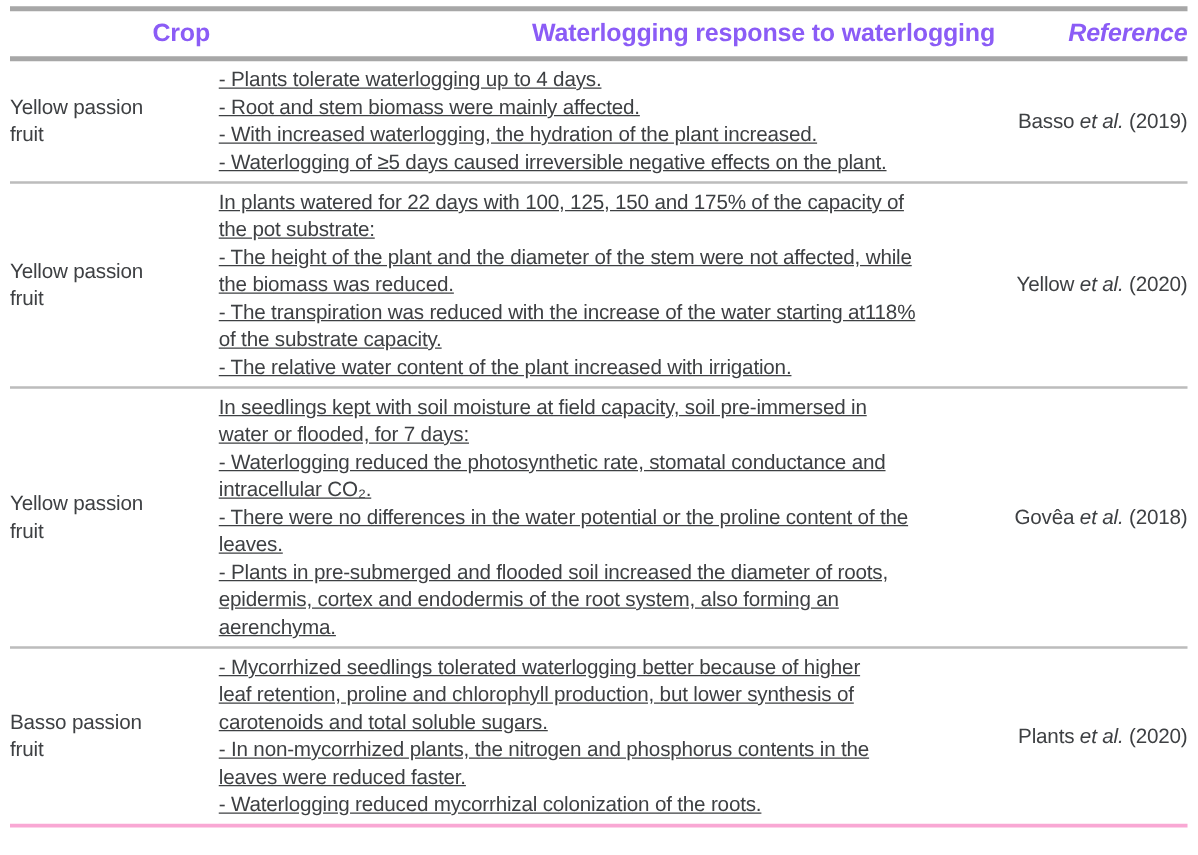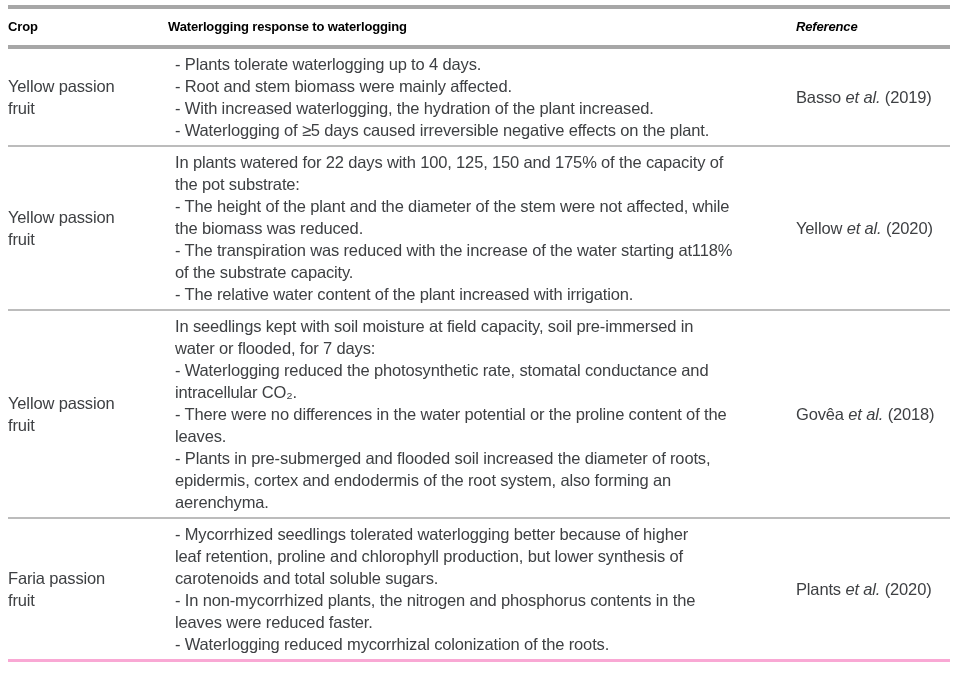--- a/index.html
+++ b/index.html
@@ -19,47 +19,48 @@
     width: 942px;
     color: #3e4043;
     font-size: 16.5px;
     line-height: 22px;
     letter-spacing: -0.15px;
   }
   table.paper-table thead th {
     border-top: 4px solid #a7a7a7;
     border-bottom: 4px solid #a7a7a7;
     font-weight: bold;
-    color: #000000;
-    font-size: 13px;
+    color: #8b5cf6;
+    font-size: 20px;
     padding: 7px 0;
-    text-align: left;
+    text-align: right;
   }
   th.col-crop      { width: 160px; }
   th.col-response  { width: 628px; }
   th.col-reference { width: 154px; font-style: italic; }
   table.paper-table tbody td {
     border-bottom: 2px solid #bcbcbc;
   }
   table.paper-table tbody tr:last-child td {
     border-bottom: 3px solid #f9a8d4;
   }
   td.cell-crop {
     text-align: left;
     vertical-align: middle;
     white-space: pre-line;
     padding: 2px 0;
   }
   td.cell-response {
     white-space: pre-line;
     padding: 4px 16px 4px 7px;
     vertical-align: middle;
+    text-decoration: underline;
   }
   td.cell-reference {
-    text-align: left;
+    text-align: right;
     vertical-align: middle;
     padding: 2px 0;
   }
   .etal { font-style: italic; }
 </style>
 </head>
 <body>
 
 <div class="table-wrap">
   <table class="paper-table">
@@ -112,21 +113,21 @@
 - Plants in pre-submerged and flooded soil increased the diameter of roots,
 epidermis, cortex and endodermis of the root system, also forming an
 aerenchyma.</td>
         <td class="cell-reference">
           <span>Govêa</span>
           <span class="etal">et al.</span>
           <span>(2018)</span>
         </td>
       </tr>
       <tr>
-        <td class="cell-crop">Faria passion
+        <td class="cell-crop">Basso passion
 fruit</td>
         <td class="cell-response">- Mycorrhized seedlings tolerated waterlogging better because of higher
 leaf retention, proline and chlorophyll production, but lower synthesis of
 carotenoids and total soluble sugars.
 - In non-mycorrhized plants, the nitrogen and phosphorus contents in the
 leaves were reduced faster.
 - Waterlogging reduced mycorrhizal colonization of the roots.</td>
         <td class="cell-reference">
           <span>Plants</span>
           <span class="etal">et al.</span>

